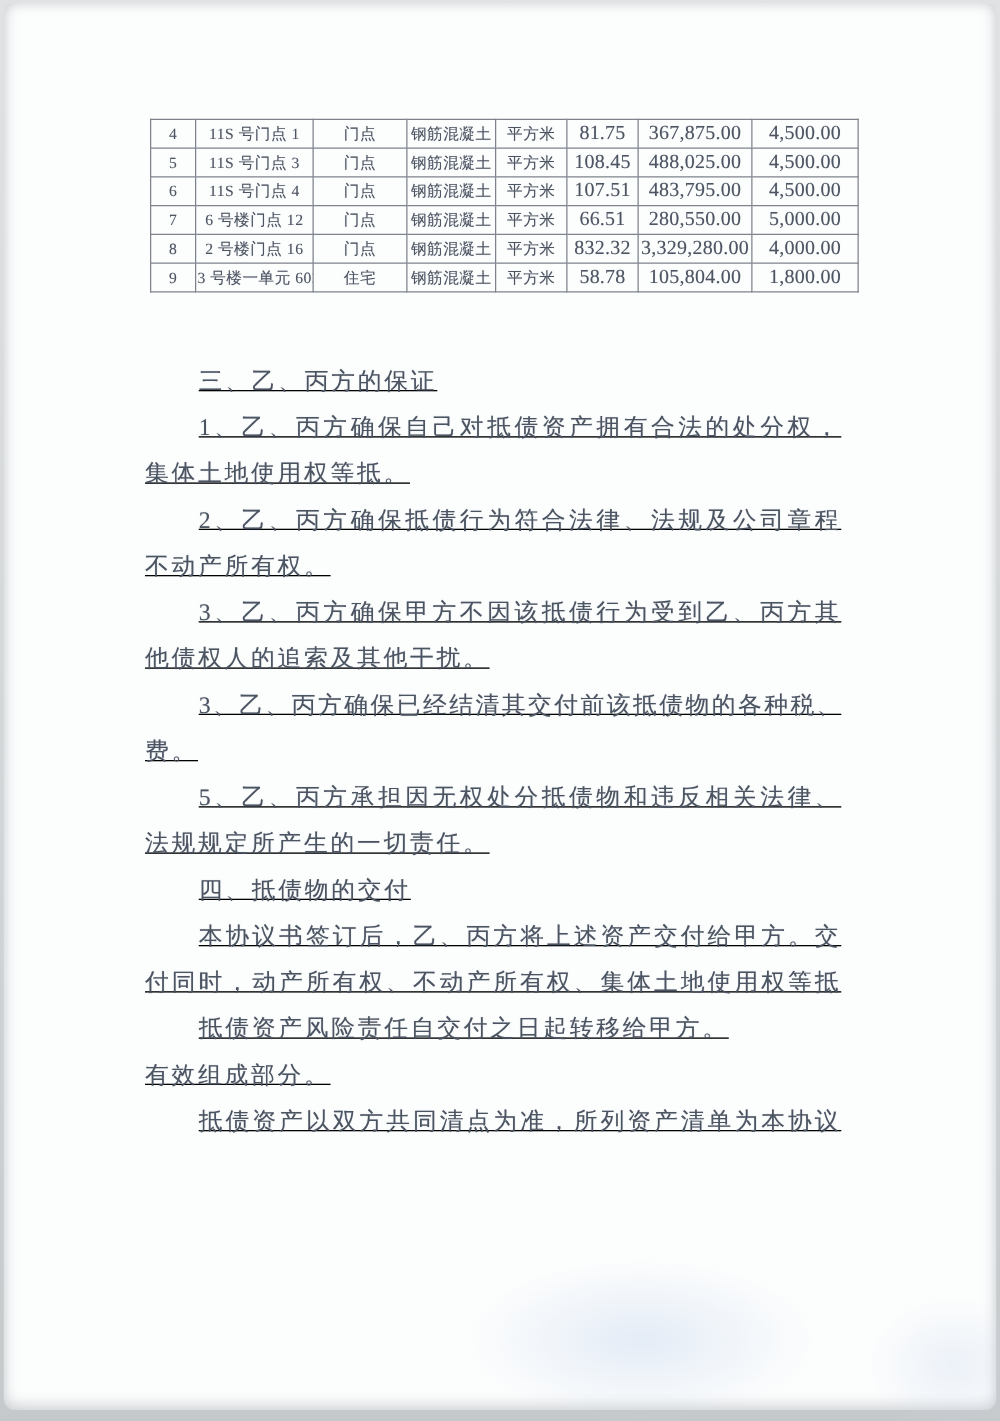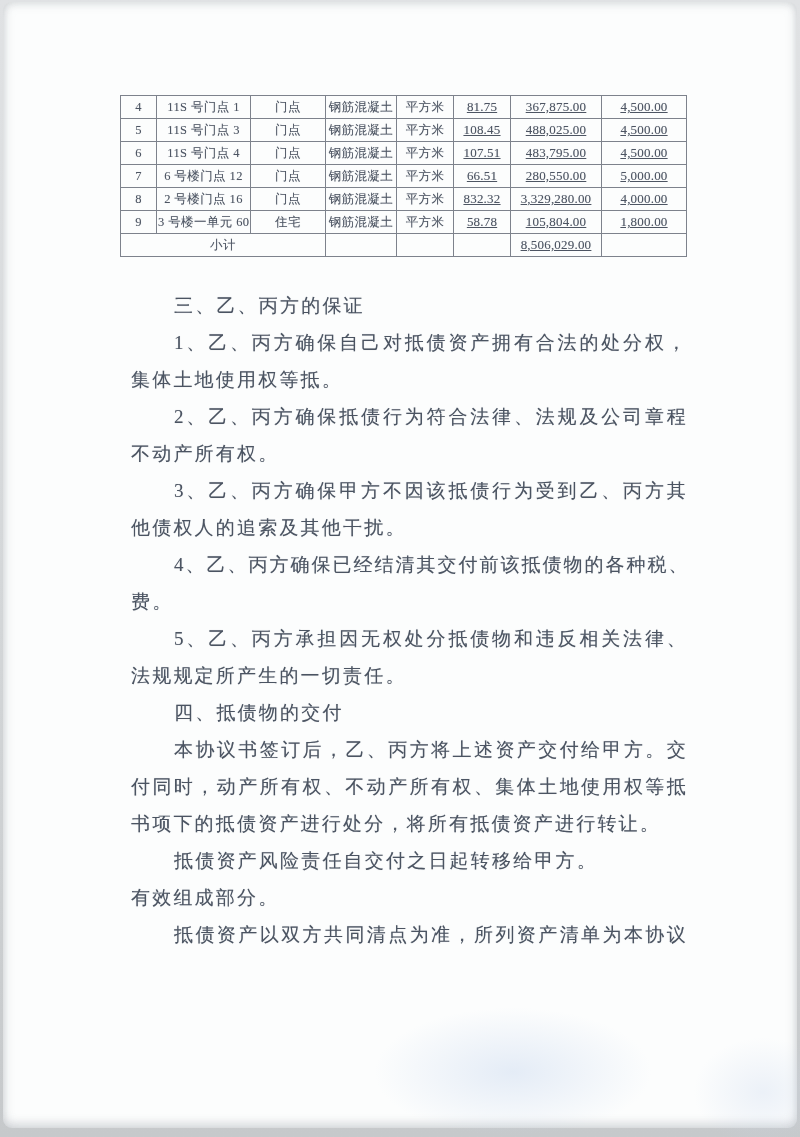--- a/index.html
+++ b/index.html
@@ -27,22 +27,22 @@
     position:absolute; left:117px; top:93px; width:566px;
     border-collapse:collapse; table-layout:fixed;
   }
   table.assets td {
     border:1px solid #7d828c; height:22px; padding:0 1px;
     text-align:center; vertical-align:middle;
     font-size:12.5px; color:#4d5563; letter-spacing:.4px;
     white-space:nowrap; overflow:hidden;
     text-shadow:0 0 .7px rgba(77,85,99,.35);
   }
-  table.assets td.num { font-size:13px; letter-spacing:.2px;text-decoration:underline; }
-  .textblock { position:absolute; left:128px; top:285px; width:557px; }
+  table.assets td.num { font-size:16px; letter-spacing:.2px; }
+  .textblock { position:absolute; left:113px; top:285px; width:557px;text-decoration:underline; }
   .ln {
     height:37px; line-height:37px; font-size:19px; color:#4b5462;
     letter-spacing:2.2px; white-space:nowrap;
     text-shadow:0 0 .8px rgba(75,84,98,.38);
   }
   .ln.fill {
     white-space:normal; text-align:justify; text-align-last:justify;
     text-justify:inter-character;
   }
   .ln.indent { padding-left:43px; }
@@ -120,54 +120,45 @@
       <tr>
         <td>9</td>
         <td>3 号楼一单元 602</td>
         <td>住宅</td>
         <td>钢筋混凝土</td>
         <td>平方米</td>
         <td class="num">58.78</td>
         <td class="num">105,804.00</td>
         <td class="num">1,800.00</td>
       </tr>
-      <tr>
-        <td colspan="3">小计</td>
-        <td></td>
-        <td></td>
-        <td></td>
-        <td class="num">8,506,029.00</td>
-        <td></td>
-      </tr>
     </tbody>
   </table>
 
   <div class="textblock">
     <div class="ln indent">三、乙、丙方的保证</div>
 
     <div class="ln indent fill">1、乙、丙方确保自己对抵债资产拥有合法的处分权，</div>
     <div class="ln">集体土地使用权等抵。</div>
 
     <div class="ln indent fill">2、乙、丙方确保抵债行为符合法律、法规及公司章程</div>
     <div class="ln">不动产所有权。</div>
 
     <div class="ln indent fill">3、乙、丙方确保甲方不因该抵债行为受到乙、丙方其</div>
     <div class="ln">他债权人的追索及其他干扰。</div>
 
-    <div class="ln indent fill tight">4、乙、丙方确保已经结清其交付前该抵债物的各种税、</div>
+    <div class="ln indent fill tight">3、乙、丙方确保已经结清其交付前该抵债物的各种税、</div>
     <div class="ln">费。</div>
 
     <div class="ln indent fill">5、乙、丙方承担因无权处分抵债物和违反相关法律、</div>
     <div class="ln">法规规定所产生的一切责任。</div>
 
 
     <div class="ln indent">四、抵债物的交付</div>
 
     <div class="ln indent fill">本协议书签订后，乙、丙方将上述资产交付给甲方。交</div>
     <div class="ln fill">付同时，动产所有权、不动产所有权、集体土地使用权等抵</div>
-    <div class="ln">书项下的抵债资产进行处分，将所有抵债资产进行转让。</div>
 
     <div class="ln indent">抵债资产风险责任自交付之日起转移给甲方。</div>
 
     <div class="ln">有效组成部分。</div>
     <div class="ln indent fill">抵债资产以双方共同清点为准，所列资产清单为本协议</div>
   </div>
 </div>
 
 </body></html>

